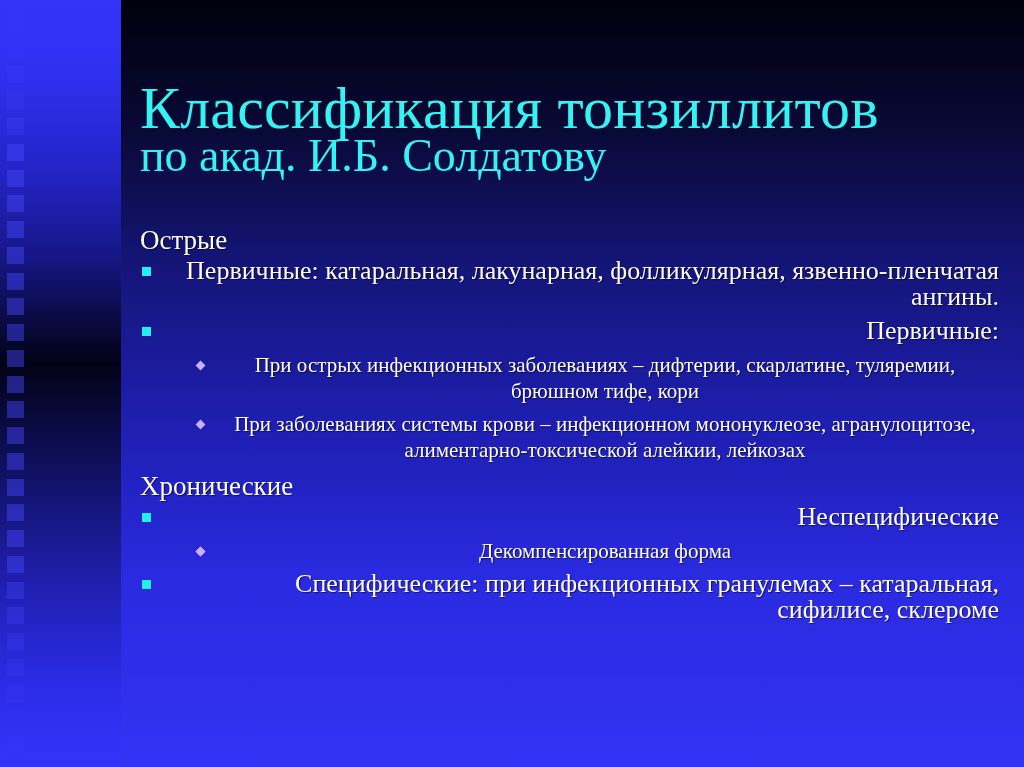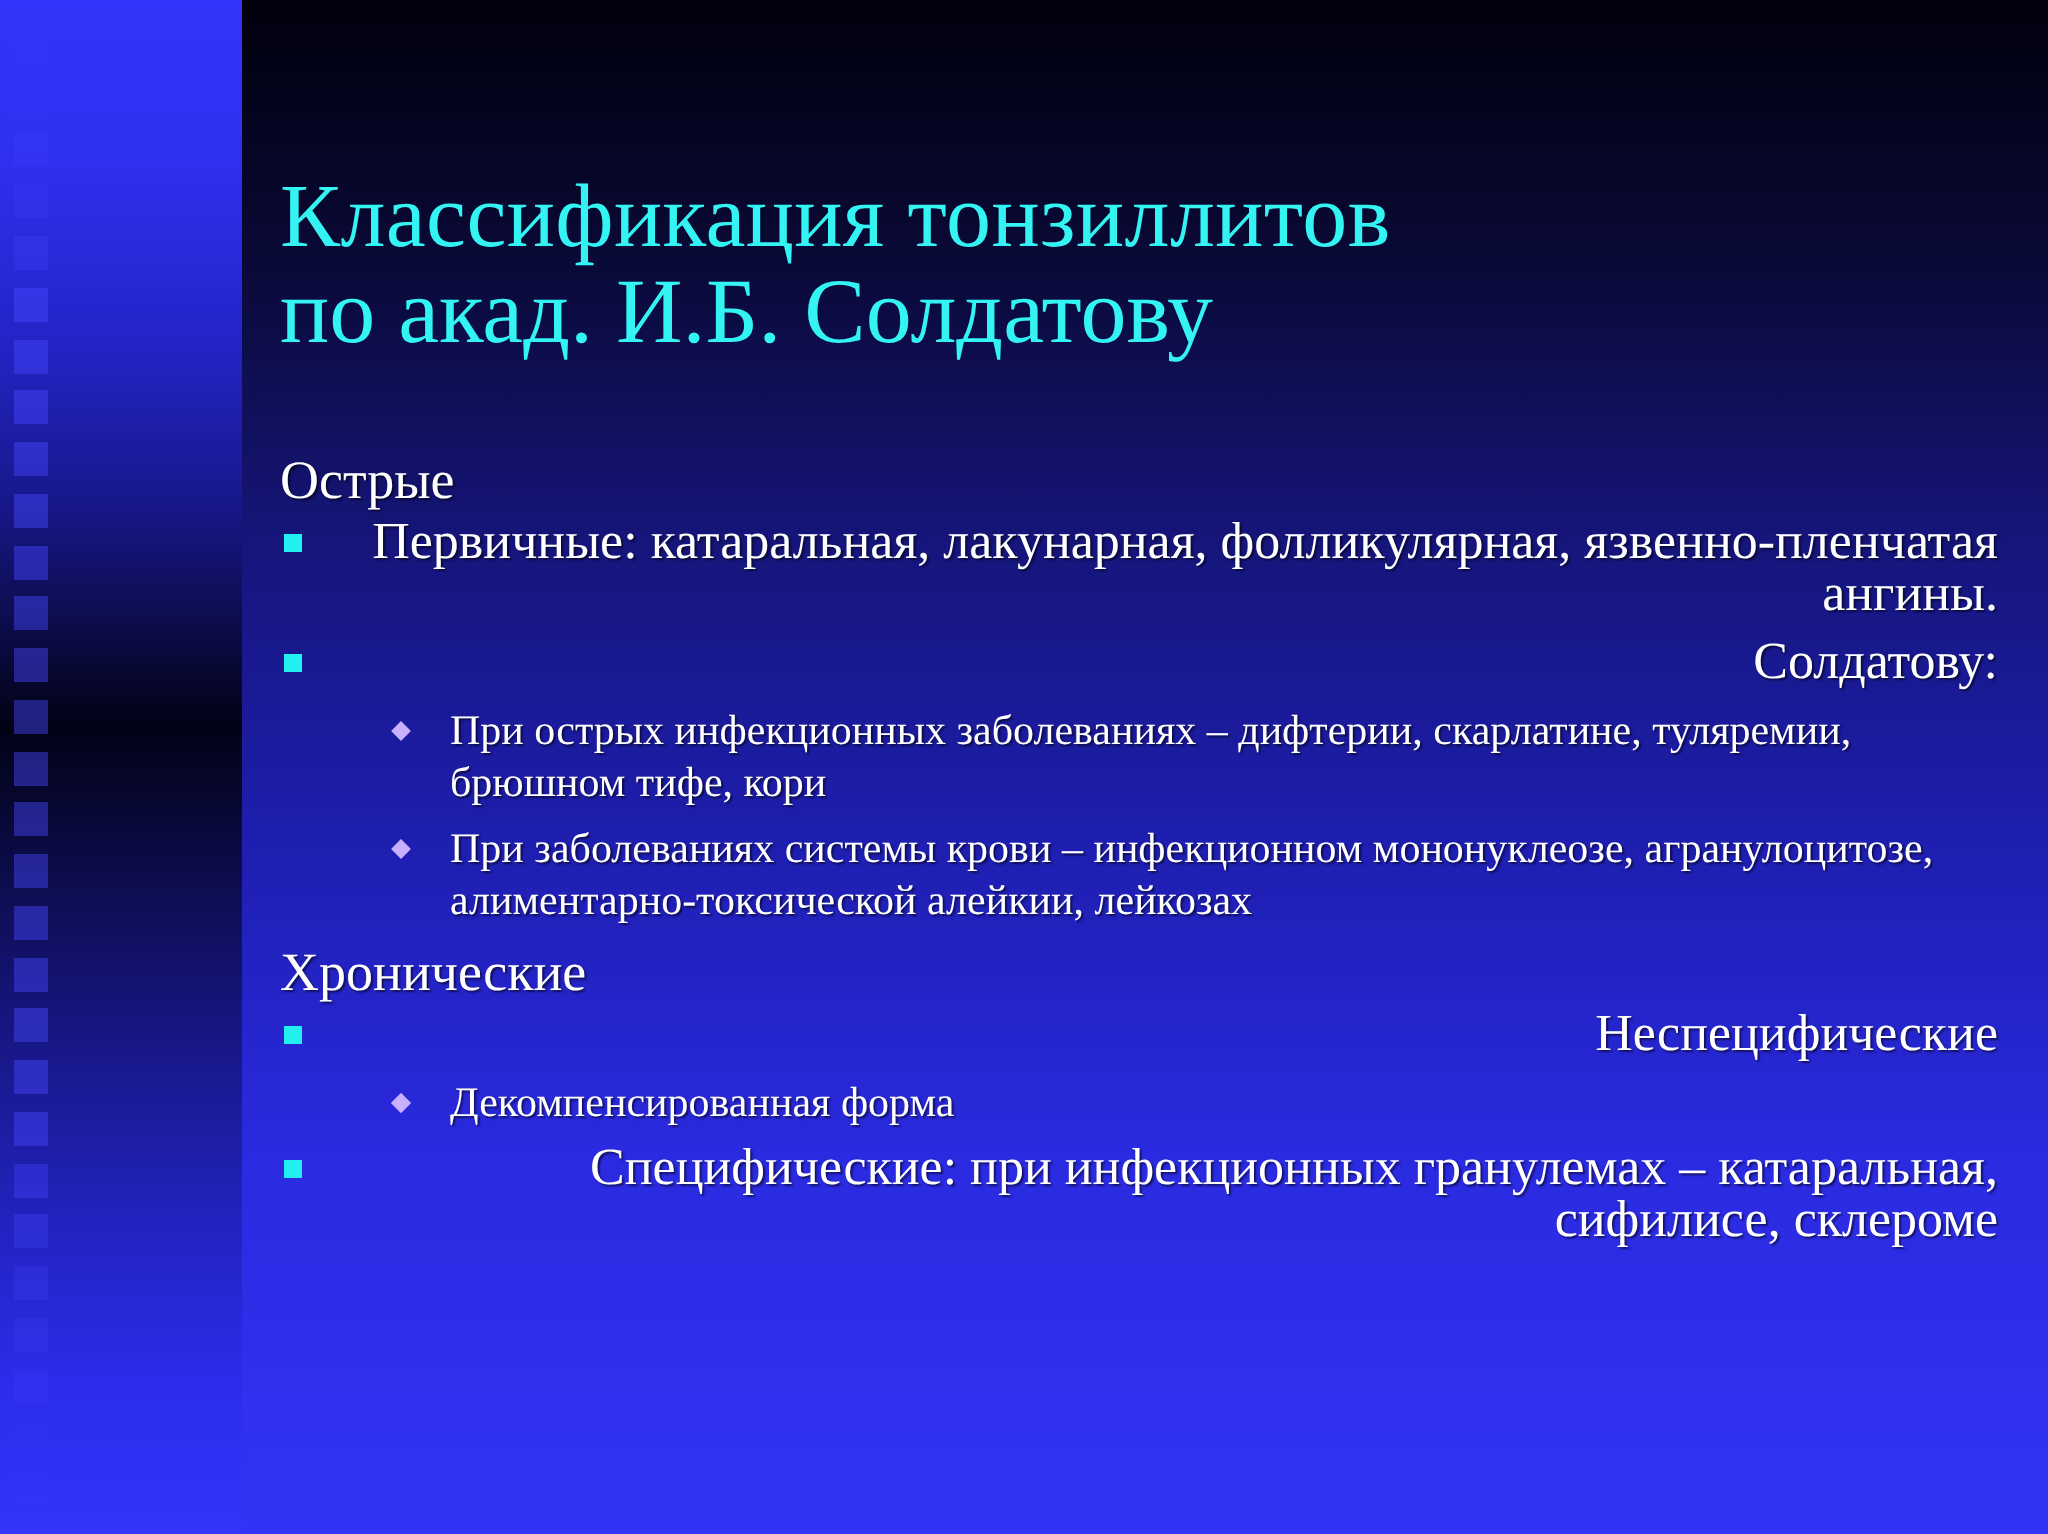--- a/index.html
+++ b/index.html
@@ -12,30 +12,30 @@
     position: absolute; left: 0; top: 0; width: 121px; height: 767px;
     background: linear-gradient(to bottom,
       #3434fa 0%, #3030f0 10%, #2424c8 22%, #17178a 33%, #0a0a40 42%, #020215 47.5%,
       #03031a 48%, #0b0b46 56%, #15157c 66%, #2121b8 78%, #2c2cea 90%, #3434fa 100%);
   }
   .sq {
     position: absolute; left: 7px; width: 17px; height: 17px;
     background: rgba(70,70,255,0.45);
   }
   .title-block { position: absolute; left: 140px; top: 82px; color: #33f3f3; }
-  .title { font-size: 45px; line-height: 52px; margin: 0; font-weight: normal; letter-spacing: 0.2px; }
+  .title { font-size: 60px; line-height: 52px; margin: 0; font-weight: normal; letter-spacing: 0.2px; }
   .subtitle { font-size: 46px; line-height: 44px; margin: 0; }
   .content { position: absolute; left: 140px; top: 222px; width: 870px; color: #ffffff; }
   .content, .content * { text-shadow: 1px 1px 1px rgba(0,0,0,0.55); }
   .section-head { font-size: 27px; line-height: 36px; width: 852px; margin: 0; font-weight: normal; }
   .item { position: relative; padding-left: 39px; font-size: 26px; line-height: 26px; margin-bottom: 8px; width: 820px; text-align: right; }
   .item .bullet {
     position: absolute; left: 2px; top: 9px; width: 9px; height: 9px; background: #22f0f0;
   }
-  .sub { position: relative; padding-left: 85px; font-size: 21px; line-height: 26px; margin-bottom: 7px; width: 760px; }
+  .sub { position: relative; padding-left: 85px; font-size: 21px; line-height: 26px; margin-bottom: 7px; width: 760px; text-align: center; }
   .sub .dia {
     position: absolute; left: 57px; top: 10px; width: 7px; height: 7px;
     background: #c8b0ff; transform: rotate(45deg);
   }
   .gap-head { margin-top: -2px; }
 </style>
 </head>
 <body>
 
 <div class="strip">
@@ -78,21 +78,21 @@
 <div class="content">
   <h2 class="section-head">Острые</h2>
 
   <div class="item">
     <span class="bullet"></span>
     <span>Первичные: катаральная, лакунарная, фолликулярная, язвенно-пленчатая ангины.</span>
   </div>
 
   <div class="item">
     <span class="bullet"></span>
-    <span>Солдатову:</span>
+    <span>Первичные:</span>
   </div>
 
   <div class="sub">
     <span class="dia"></span>
     <span>При острых инфекционных заболеваниях – дифтерии, скарлатине, туляремии, брюшном тифе, кори</span>
   </div>
 
   <div class="sub">
     <span class="dia"></span>
     <span>При заболеваниях системы крови – инфекционном мононуклеозе, агранулоцитозе, алиментарно-токсической алейкии, лейкозах</span>

